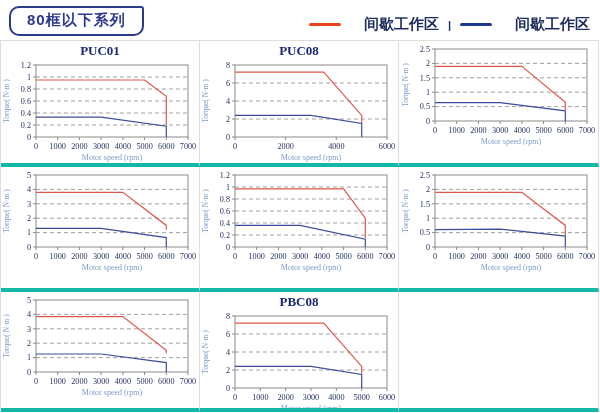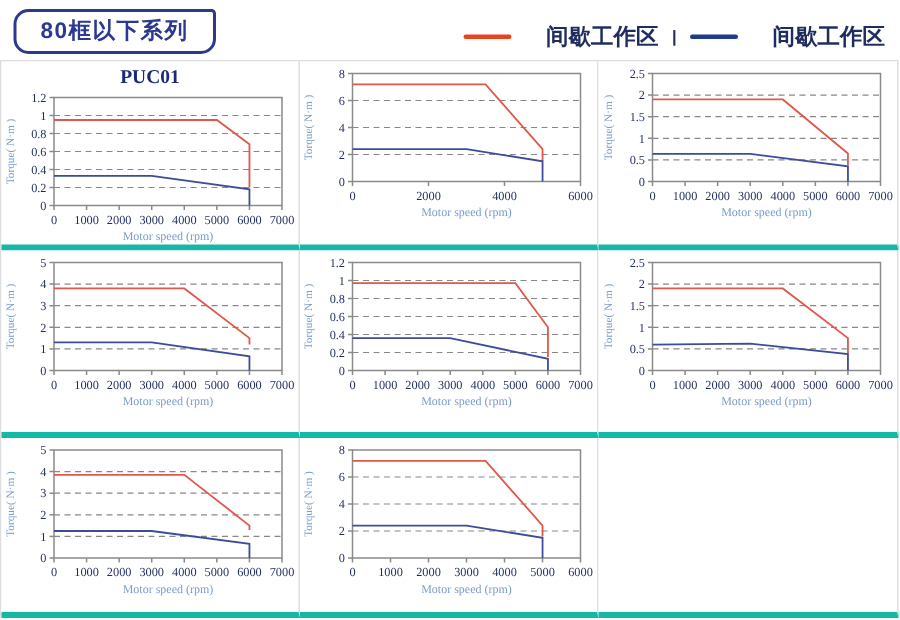--- a/index.html
+++ b/index.html
@@ -92,20 +92,21 @@
           <text x="164.28571428571428" y="90" text-anchor="middle" font-size="8.2" fill="#1f2d5e" font-family="&quot;Liberation Serif&quot;, serif">6000</text>
           <line x1="186" y1="78" x2="186" y2="81" stroke="#8a8a8a" stroke-width="1"></line>
           <text x="186" y="90" text-anchor="middle" font-size="8.2" fill="#1f2d5e" font-family="&quot;Liberation Serif&quot;, serif">7000</text>
           <polyline points="34.0,21.0 142.6,21.0 164.3,37.2 164.3,66.0" fill="none" stroke="#e0584a" stroke-width="1.2"></polyline>
           <polyline points="34.0,58.2 99.1,58.2 164.3,67.2 164.3,78.0" fill="none" stroke="#3c4c9a" stroke-width="1.2"></polyline>
           <text x="110" y="101" text-anchor="middle" font-size="8" fill="#7a9cc8" font-family="&quot;Liberation Serif&quot;, serif">Motor speed (rpm)</text>
           <text x="7" y="42" text-anchor="middle" font-size="7.5" fill="#7a9cc8" font-family="&quot;Liberation Serif&quot;, serif" transform="rotate(-90 7 42)">Torque( N·m )</text>
         </svg>
     </div>
     <div class="cell">
+      <div class="chart-title">PUC08</div>
       <svg class="chart" width="196" height="104" viewBox="0 0 196 104">
           <line x1="34" y1="60" x2="186" y2="60" stroke="#888888" stroke-width="0.8" stroke-dasharray="4 3"></line>
           <line x1="34" y1="42" x2="186" y2="42" stroke="#888888" stroke-width="0.8" stroke-dasharray="4 3"></line>
           <line x1="34" y1="24" x2="186" y2="24" stroke="#888888" stroke-width="0.8" stroke-dasharray="4 3"></line>
           <rect x="34" y="6" width="152" height="72" fill="none" stroke="#8a8a8a" stroke-width="1"></rect>
           <line x1="31" y1="78" x2="34" y2="78" stroke="#8a8a8a" stroke-width="1"></line>
           <text x="29" y="80.8" text-anchor="end" font-size="8.2" fill="#1f2d5e" font-family="&quot;Liberation Serif&quot;, serif">0</text>
           <line x1="31" y1="60" x2="34" y2="60" stroke="#8a8a8a" stroke-width="1"></line>
           <text x="29" y="62.8" text-anchor="end" font-size="8.2" fill="#1f2d5e" font-family="&quot;Liberation Serif&quot;, serif">2</text>
           <line x1="31" y1="42" x2="34" y2="42" stroke="#8a8a8a" stroke-width="1"></line>
@@ -330,20 +331,21 @@
           <text x="164.28571428571428" y="90" text-anchor="middle" font-size="8.2" fill="#1f2d5e" font-family="&quot;Liberation Serif&quot;, serif">6000</text>
           <line x1="186" y1="78" x2="186" y2="81" stroke="#8a8a8a" stroke-width="1"></line>
           <text x="186" y="90" text-anchor="middle" font-size="8.2" fill="#1f2d5e" font-family="&quot;Liberation Serif&quot;, serif">7000</text>
           <polyline points="34.0,22.6 120.9,22.6 164.3,56.4 164.3,59.3" fill="none" stroke="#e0584a" stroke-width="1.2"></polyline>
           <polyline points="34.0,60.0 99.1,60.0 164.3,68.6 164.3,78.0" fill="none" stroke="#3c4c9a" stroke-width="1.2"></polyline>
           <text x="110" y="101" text-anchor="middle" font-size="8" fill="#7a9cc8" font-family="&quot;Liberation Serif&quot;, serif">Motor speed (rpm)</text>
           <text x="7" y="42" text-anchor="middle" font-size="7.5" fill="#7a9cc8" font-family="&quot;Liberation Serif&quot;, serif" transform="rotate(-90 7 42)">Torque( N·m )</text>
         </svg>
     </div>
     <div class="cell">
+      <div class="chart-title">PBC08</div>
       <svg class="chart" width="196" height="104" viewBox="0 0 196 104">
           <line x1="34" y1="60" x2="186" y2="60" stroke="#888888" stroke-width="0.8" stroke-dasharray="4 3"></line>
           <line x1="34" y1="42" x2="186" y2="42" stroke="#888888" stroke-width="0.8" stroke-dasharray="4 3"></line>
           <line x1="34" y1="24" x2="186" y2="24" stroke="#888888" stroke-width="0.8" stroke-dasharray="4 3"></line>
           <rect x="34" y="6" width="152" height="72" fill="none" stroke="#8a8a8a" stroke-width="1"></rect>
           <line x1="31" y1="78" x2="34" y2="78" stroke="#8a8a8a" stroke-width="1"></line>
           <text x="29" y="80.8" text-anchor="end" font-size="8.2" fill="#1f2d5e" font-family="&quot;Liberation Serif&quot;, serif">0</text>
           <line x1="31" y1="60" x2="34" y2="60" stroke="#8a8a8a" stroke-width="1"></line>
           <text x="29" y="62.8" text-anchor="end" font-size="8.2" fill="#1f2d5e" font-family="&quot;Liberation Serif&quot;, serif">2</text>
           <line x1="31" y1="42" x2="34" y2="42" stroke="#8a8a8a" stroke-width="1"></line>

